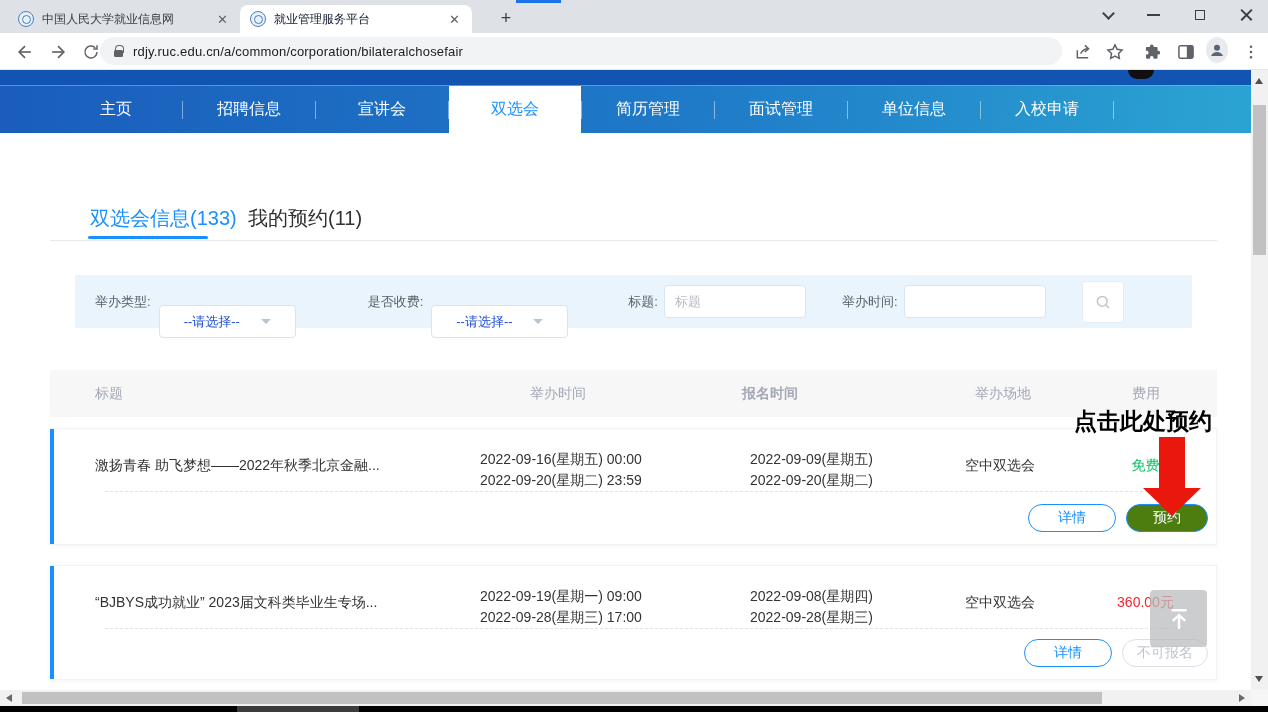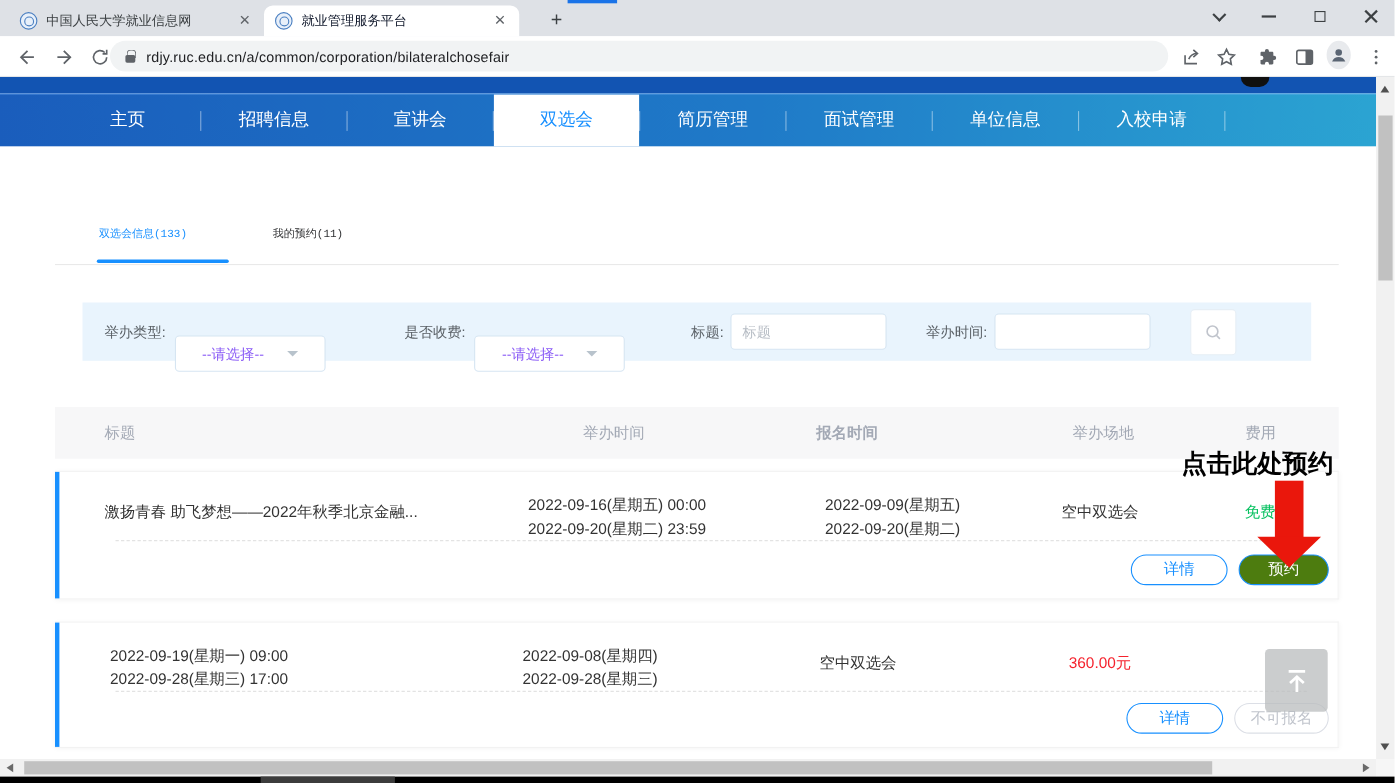--- a/index.html
+++ b/index.html
@@ -39,30 +39,30 @@
 
   
   .site-topstrip { position:absolute; left:0; top:70px; width:1251px; height:15px; background:#1254b2; }
   .site-nav { position:absolute; left:0; top:85px; width:1251px; height:48px; background:linear-gradient(95deg,#1a5dbc 0%, #1f7ac8 55%, #2ba4d2 100%); border-top:1px solid rgba(130,185,255,.55); display:flex; align-items:stretch; padding-left:50px; }
   .nav-item { width:132px; display:flex; align-items:center; justify-content:center; font-size:16px; color:#fff; cursor:pointer; position:relative; }
   .nav-item.active { background:#fff; color:#1890ff; }
   .nav-sep { width:1px; height:18px; background:rgba(255,255,255,.45); align-self:center; }
   .black-notch { position:absolute; left:1128px; top:70px; width:26px; height:9px; background:#101010; border-radius:0 0 13px 13px; }
 
   
-  .page-tab { position:absolute; font-size:10px; cursor:pointer;font-family:Liberation Mono, monospace; }
+  .page-tab { position:absolute; font-size:20px; cursor:pointer; }
   .page-tab.active { color:#1890ff; }
   .page-tab.plain { color:#303133; }
   .page-tab-underline { position:absolute; left:88px; top:236px; width:120px; height:3px; background:#1890ff; border-radius:2px; }
   .page-tab-divider { position:absolute; left:50px; top:240px; width:1167px; height:1px; background:#e9e9e9; }
 
   
   .filterbar { position:absolute; left:75px; top:275px; width:1117px; height:53px; background:#e9f4fd; display:flex; align-items:center; }
   .f-label { font-size:13px; color:#5a6066; white-space:nowrap; }
-  .f-select { width:137px; height:33px; background:#fff; border:1px solid #d6e5f2; border-radius:4px; display:flex; align-items:center; justify-content:space-between; padding:0 24px; font-size:13px; color:#8b5cf6; cursor:pointer;margin-top:40px; }
+  .f-select { width:137px; height:33px; background:#fff; border:1px solid #d6e5f2; border-radius:4px; display:flex; align-items:center; justify-content:space-between; padding:0 24px; font-size:13px; color:#1d4ed8; cursor:pointer;margin-top:40px; }
   .caret-down { width:0; height:0; border-left:5px solid transparent; border-right:5px solid transparent; border-top:5px solid #b8c3cc; }
   .f-input { height:33px; background:#fff; border:1px solid #d6e5f2; border-radius:4px; padding:0 10px; font-size:13px; color:#303133; font-family:inherit; outline:none; }
   .f-input::placeholder { color:#b6bcc4; }
   .search-btn { width:42px; height:42px; background:#fff; border:1px solid #e6eef5; border-radius:4px; display:flex; align-items:center; justify-content:center; cursor:pointer; }
 
   
   .grid-cols { display:grid; grid-template-columns:380px 275px 220px 150px 1fr; }
   .thead { position:absolute; left:50px; top:370px; width:1167px; height:47px; background:#f7f7f8; align-items:center; font-size:14px; color:#a3a9b5; }
   .th-title { padding-left:45px; } .th-time { padding-left:100px; } .th-reg { padding-left:37px;font-weight:bold; }
   .th-venue { padding-left:50px; } .th-fee { text-align:center; }
@@ -284,20 +284,21 @@
     <div class="dashline"></div>
     <div class="rowbtns">
       <div class="pillbtn btn-outline-blue">详情</div>
       <div class="pillbtn btn-solid-blue">预约</div>
     </div>
   </div>
 
   <div class="rowcard row2">
     <div class="rowstripe"></div>
     <div class="rowgrid grid-cols">
+      <div class="cell-title">“BJBYS成功就业” 2023届文科类毕业生专场...</div>
       <div class="cell-time">
         <div>2022-09-19(星期一) 09:00</div>
         <div>2022-09-28(星期三) 17:00</div>
       </div>
       <div class="cell-reg">
         <div>2022-09-08(星期四)</div>
         <div>2022-09-28(星期三)</div>
       </div>
       <div class="cell-venue">空中双选会</div>
       <div class="cell-fee fee-paid">360.00元</div>

